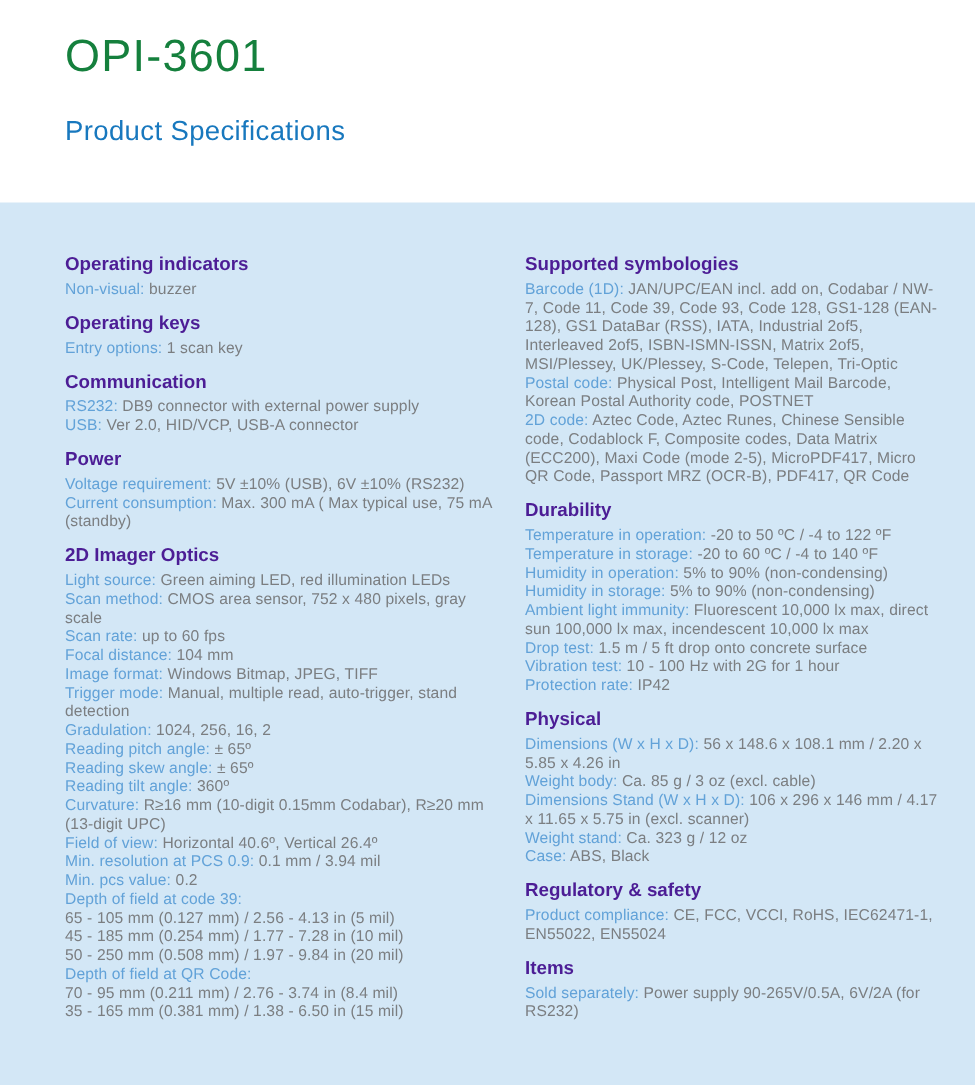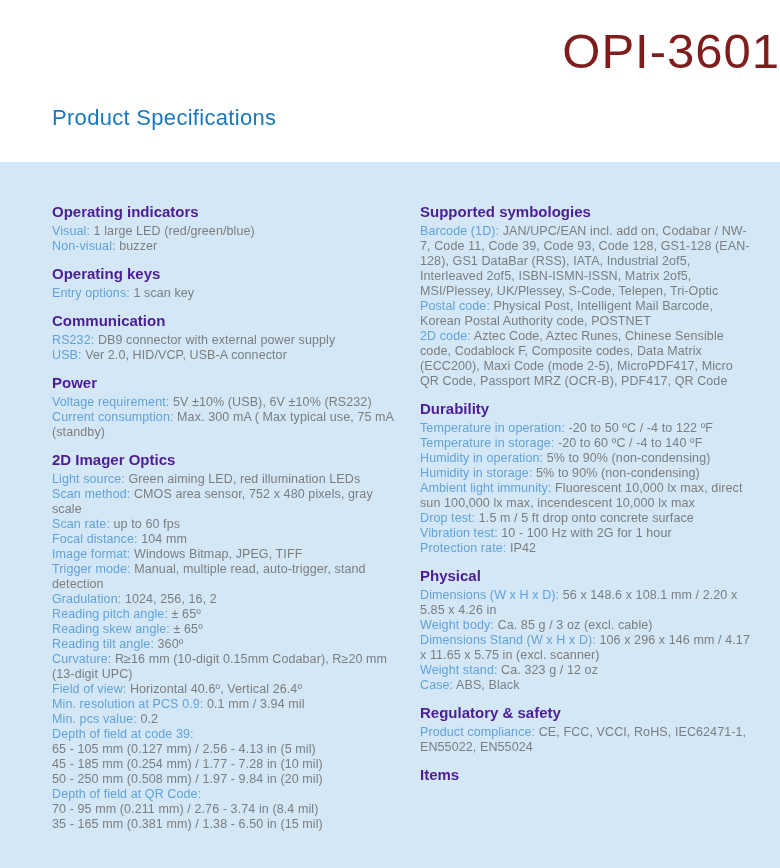--- a/index.html
+++ b/index.html
@@ -13,26 +13,25 @@
     position: relative;
     width: 780px; height: 868px;
     overflow: hidden;
     background: #ffffff;
   }
   .page-header {
     padding: 27px 0 0 52px;
   }
   .product-title {
     margin: 0;
-    font-size: 49px;
+    font-size: 36px;
     font-weight: 400;
     letter-spacing: 1px;
-    color: #7f1d1d;
+    color: #15803d;
     line-height: 1.0;
-    text-align: right;
   }
   .page-subtitle {
     margin: 31px 0 0 0;
     font-size: 22px;
     font-weight: 400;
     letter-spacing: 0.3px;
     color: #1878be;
     line-height: 1.0;
   }
   .spec-panel {
@@ -70,21 +69,20 @@
 <div class="page">
   <header class="page-header">
     <h1 class="product-title">OPI-3601</h1>
     <h2 class="page-subtitle">Product Specifications</h2>
   </header>
   <div class="spec-panel">
     <div class="spec-column left" id="col-left">
   <section class="spec-section">
     <h3 class="sec-heading">Operating indicators</h3>
     <div class="entries">
-            <p class="entry"><span class="label">Visual:</span> <span class="value">1 large LED (red/green/blue)</span></p>
             <p class="entry"><span class="label">Non-visual:</span> <span class="value">buzzer</span></p>
           </div>
   </section>
 
   <section class="spec-section">
     <h3 class="sec-heading">Operating keys</h3>
     <div class="entries">
             <p class="entry"><span class="label">Entry options:</span> <span class="value">1 scan key</span></p>
           </div>
   </section>
@@ -169,16 +167,19 @@
 
   <section class="spec-section">
     <h3 class="sec-heading">Regulatory &amp; safety</h3>
     <div class="entries">
             <p class="entry"><span class="label">Product compliance:</span> <span class="value">CE, FCC, VCCI, RoHS, IEC62471-1, EN55022, EN55024</span></p>
           </div>
   </section>
 
   <section class="spec-section">
     <h3 class="sec-heading">Items</h3>
+    <div class="entries">
+            <p class="entry"><span class="label">Sold separately:</span> <span class="value">Power supply 90-265V/0.5A, 6V/2A (for RS232)</span></p>
+          </div>
   </section>
 </div>
   </div>
 </div>
 
 </body></html>

